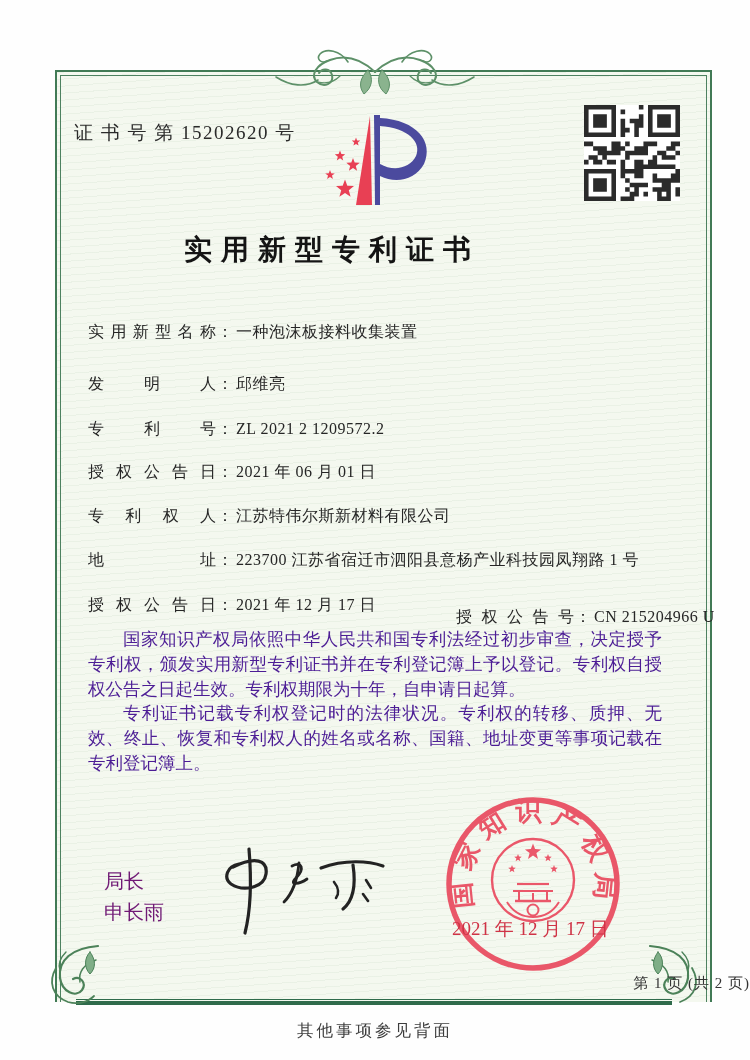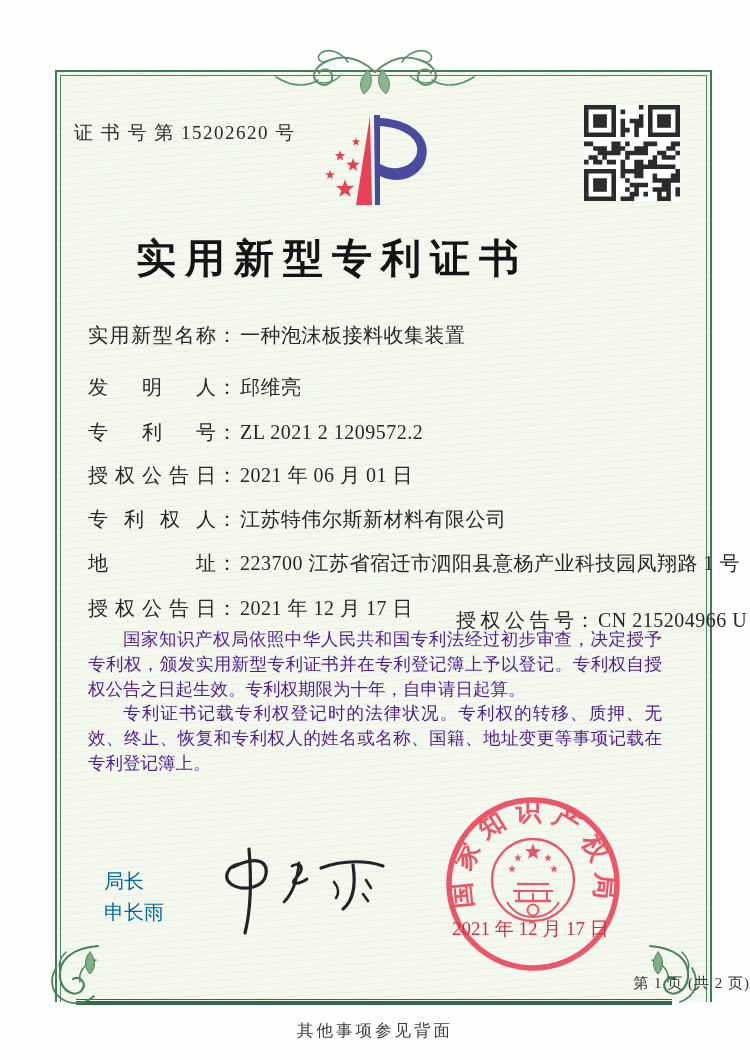--- a/index.html
+++ b/index.html
@@ -6,32 +6,32 @@
   .page{position:relative;width:750px;height:1060px;background:#fefefe;overflow:hidden;
         font-family:"Liberation Serif","DejaVu Serif",serif;color:#262626;}
   .frame{position:absolute;left:55px;top:70px;width:657px;height:932px;box-sizing:border-box;
          border:2.5px solid #417a55;border-bottom:none;background-color:#f4f8ef;
          background-image:repeating-linear-gradient(176deg, rgba(130,170,130,0.09) 0 1px, rgba(255,255,255,0) 1px 7px);}
   .frame-inner{position:absolute;left:3px;top:3px;right:3px;bottom:0;border:1px solid #4d8160;border-bottom:none;}
   .bottom-rule{position:absolute;left:76px;top:999px;width:596px;height:6px;
                background:linear-gradient(#2f6b4b 0 1px,#f4f8ef 1px 2.5px,#2f6b4b 2.5px 6px);}
   .ornament{position:absolute;}
   .cert-no{position:absolute;left:74px;top:120px;font-size:19px;letter-spacing:1.5px;color:#2a2a2a;white-space:nowrap;text-align:right;}
-  .title{position:absolute;left:0;top:231px;width:664px;text-align:center;font-size:40px;font-weight:600;
+  .title{position:absolute;left:0;top:231px;width:664px;text-align:center;font-size:28px;font-weight:600;
          letter-spacing:9px;color:#141414;}
-  .field{position:absolute;left:88px;font-size:20px;white-space:nowrap;color:#262626;}
+  .field{position:absolute;left:88px;font-size:16px;white-space:nowrap;color:#262626;}
   .flabel{display:inline-block;width:128px;text-align:justify;text-align-last:justify;}
   .fcolon{margin-left:1px;}
   .fvalue{margin-left:3px;letter-spacing:0.5px;}
   .field2{position:absolute;left:368px;top:0;}
   .flabel2{display:inline-block;width:118px;text-align:justify;text-align-last:justify;margin-top:12px;}
   .paras{position:absolute;left:88px;top:627px;width:574px;font-size:17.5px;line-height:24.8px;
          text-align:justify;color:#4c1d95;}
   .paras p{margin:0;text-indent:2em;}
-  .signer{position:absolute;left:104px;top:866px;font-size:20px;line-height:31px;color:#0369a1;}
+  .signer{position:absolute;left:104px;top:866px;font-size:20px;line-height:31px;color:#701a75;}
   .seal-date{position:absolute;left:452px;top:916px;width:190px;font-size:19px;color:#cf3346;
              font-weight:500;white-space:nowrap;}
   .page-info{position:absolute;left:0;top:974px;width:750px;text-align:right;font-size:15px;color:#333;letter-spacing:1px;}
   .back-note{position:absolute;left:0;top:1020px;width:750px;text-align:center;font-size:16.5px;
              color:#3c3c3c;letter-spacing:3px;}
   svg{display:block;}
 </style>
 </head>
 <body>
 

